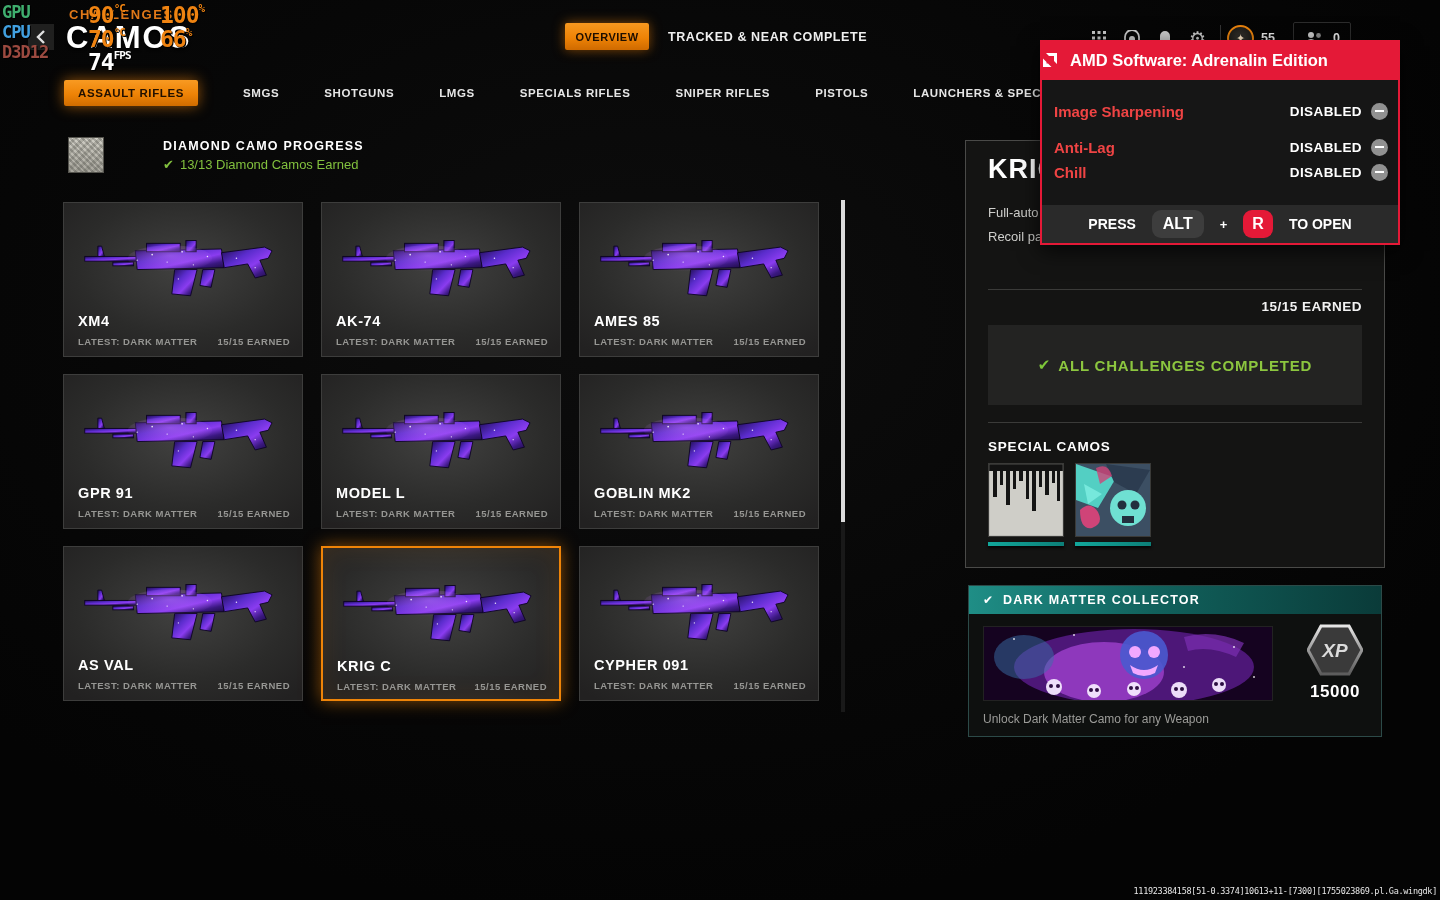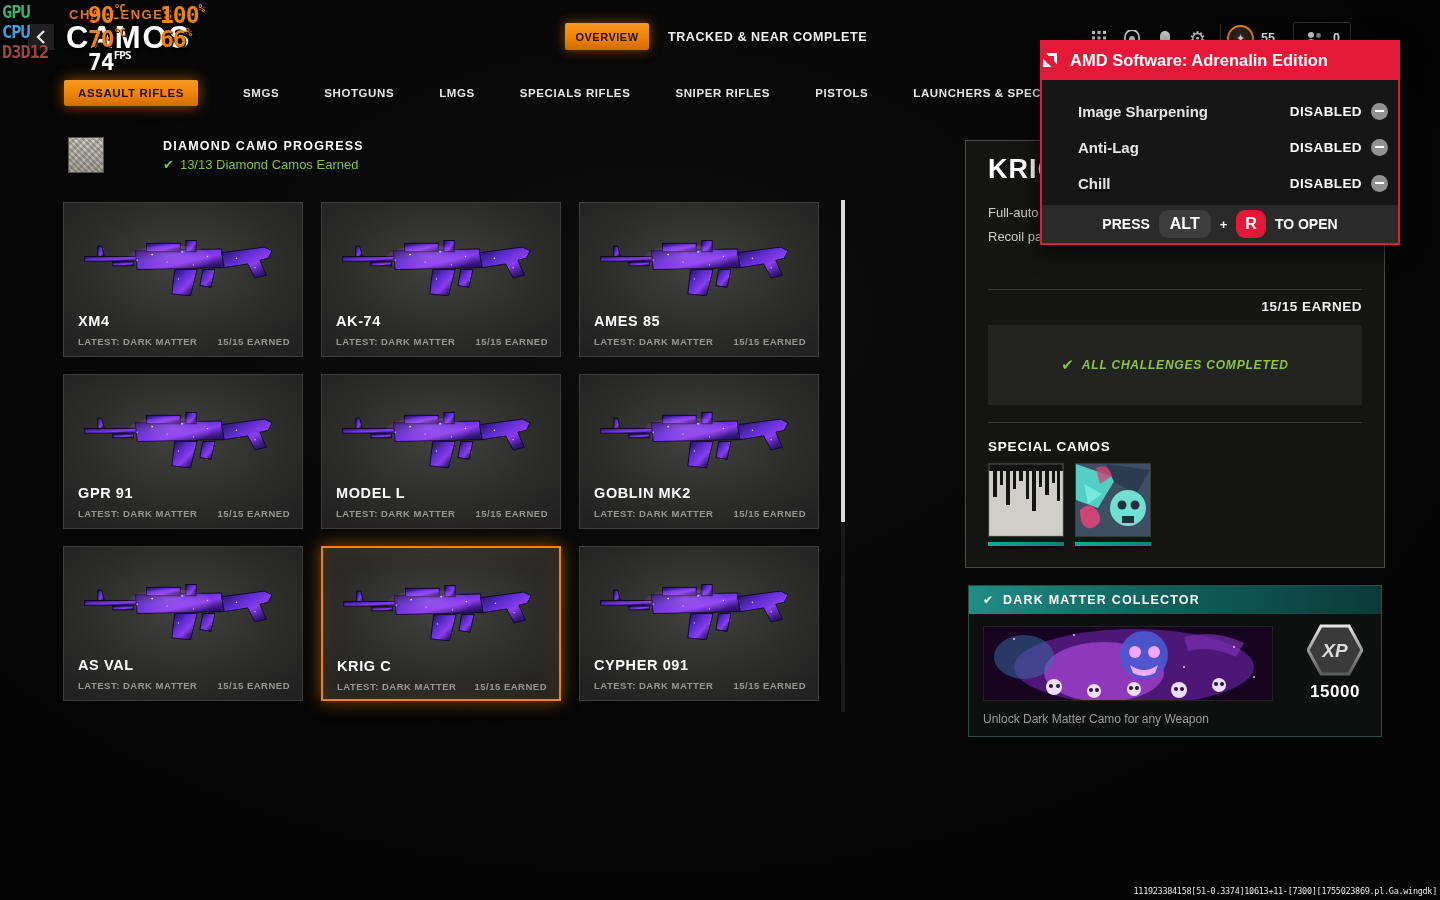--- a/index.html
+++ b/index.html
@@ -78,21 +78,21 @@
   .panel { position:absolute; left:965px; top:140px; width:420px; height:428px;
     background:rgba(22,22,21,.92); border:1px solid #4a4a48; }
   .p-title { position:absolute; left:22px; top:13px; color:#fff; font-size:27px; font-weight:bold; letter-spacing:1px; }
   .p-desc1 { position:absolute; left:22px; top:64px; color:#cfcfcc; font-size:13px; }
   .p-desc2 { position:absolute; left:22px; top:88px; color:#cfcfcc; font-size:13px; }
   .p-div { position:absolute; left:22px; right:22px; height:1px; background:#3b3b39; }
   .p-earned { position:absolute; right:22px; top:158px; color:#f2f2f2; font-size:13.5px; font-weight:bold; letter-spacing:.5px; }
   .p-complete { position:absolute; left:22px; right:22px; top:184px; height:80px; background:#232322;
     display:flex; align-items:center; justify-content:center; gap:8px; }
   .p-complete .chk { color:#7ec83a; font-size:15px; }
-  .p-complete .txt { color:#8cc63f; font-size:12px; font-weight:bold; letter-spacing:.8px;font-style:italic; }
+  .p-complete .txt { color:#8cc63f; font-size:15px; font-weight:bold; letter-spacing:.8px; }
   .p-special { position:absolute; left:22px; top:298px; color:#fff; font-size:13.5px; font-weight:bold; letter-spacing:.8px; }
   .sthumb { position:absolute; top:322px; width:76px; height:74px; border:1px solid #3a3a38; cursor:pointer; }
   .sbar { position:absolute; top:401px; width:76px; height:4px; background:linear-gradient(90deg,#12a79b,#0c7f78); box-shadow:0 2px 3px rgba(0,0,0,.8); }
 
   
   .collector { position:absolute; left:968px; top:585px; width:414px; height:152px; background:#0e100f; border:1px solid #2c4a48; }
   .c-head { position:absolute; left:0; right:0; top:0; height:28px;
     background:linear-gradient(90deg,#1f8e86 0%,#11615c 45%,#0a3b39 100%);
     display:flex; align-items:center; }
   .c-head .chk { color:#fff; font-size:12px; margin:0 10px 0 14px; }
@@ -102,26 +102,26 @@
   .c-xpval { position:absolute; left:318px; top:96px; width:96px; text-align:center; color:#fff; font-size:17px; font-weight:bold; letter-spacing:.5px; }
   .c-desc { position:absolute; left:14px; top:126px; color:#9b9b98; font-size:12px; }
 
   
   .amd { position:absolute; left:1040px; top:40px; width:360px; height:205px; z-index:80;
     background:#161616; border:2px solid #e41937; box-shadow:0 6px 20px rgba(0,0,0,.7); }
   .amd-head { position:absolute; left:-2px; right:-2px; top:-2px; height:40px; background:#e41937;
     display:flex; align-items:center; justify-content:flex-start; gap:10px; }
   .amd-title { color:#fff; font-size:16.5px; font-weight:bold; }
   .amd-row { position:absolute; left:12px; right:10px; height:36px; display:flex; align-items:center; }
-  .amd-row .lab { color:#e5e5e5; font-size:15px; font-weight:600; flex:1;margin-left:24px; }
+  .amd-row .lab { color:#ef4444; font-size:15px; font-weight:600; flex:1; }
   .amd-row .val { color:#fff; font-size:13.5px; font-weight:bold; letter-spacing:.4px; margin-right:9px; }
   .minus { width:17px; height:17px; border-radius:50%; background:#919191; position:relative; cursor:pointer; flex:none; }
   .minus::after { content:""; position:absolute; left:4px; top:7.5px; width:9px; height:2px; background:#fff; }
   .amd-foot { position:absolute; left:0; right:0; bottom:0; height:38px; background:#2a2a2a;
-    display:flex; align-items:center; justify-content:center; gap:9px; }
+    display:flex; align-items:center; justify-content:center; gap:16px; }
   .amd-foot .ft { color:#fff; font-size:14px; font-weight:bold; }
   .key { background:#3d3d3d; color:#fff; font-size:16px; font-weight:bold; padding:5px 11px; border-radius:9px; }
   .key.r { background:#e41937; padding:5px 9px; }
   .amd-foot .plus { color:#fff; font-size:13px; font-weight:bold; }
 
   
   .dbg { position:absolute; right:3px; top:886px; color:#e8e8e8; font-family:"DejaVu Sans Mono", monospace; font-size:8.5px; letter-spacing:-0.3px; }
 
   svg.chev { display:block; }
 </style>
@@ -471,21 +471,21 @@
     <div class="amd-row" style="top:51px;">
       <span class="lab">Image Sharpening</span>
       <span class="val">DISABLED</span>
       <span class="minus"></span>
     </div>
     <div class="amd-row" style="top:87px;">
       <span class="lab">Anti-Lag</span>
       <span class="val">DISABLED</span>
       <span class="minus"></span>
     </div>
-    <div class="amd-row" style="top:123px;text-decoration:underline;">
+    <div class="amd-row" style="top:112px;">
       <span class="lab">Chill</span>
       <span class="val">DISABLED</span>
       <span class="minus"></span>
     </div>
     <div class="amd-foot">
       <span class="ft">PRESS</span>
       <span class="key">ALT</span>
       <span class="plus">+</span>
       <span class="key r">R</span>
       <span class="ft">TO OPEN</span>

